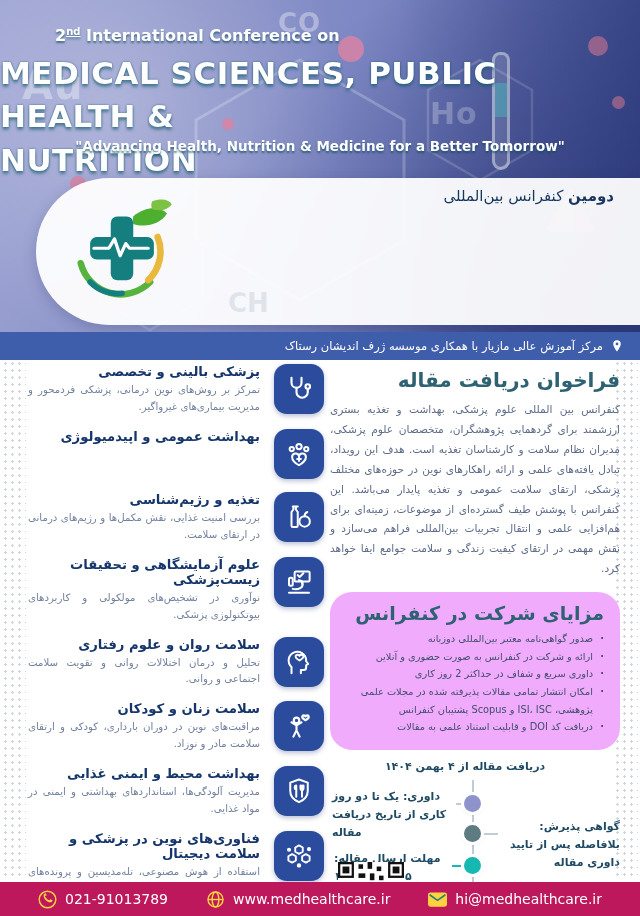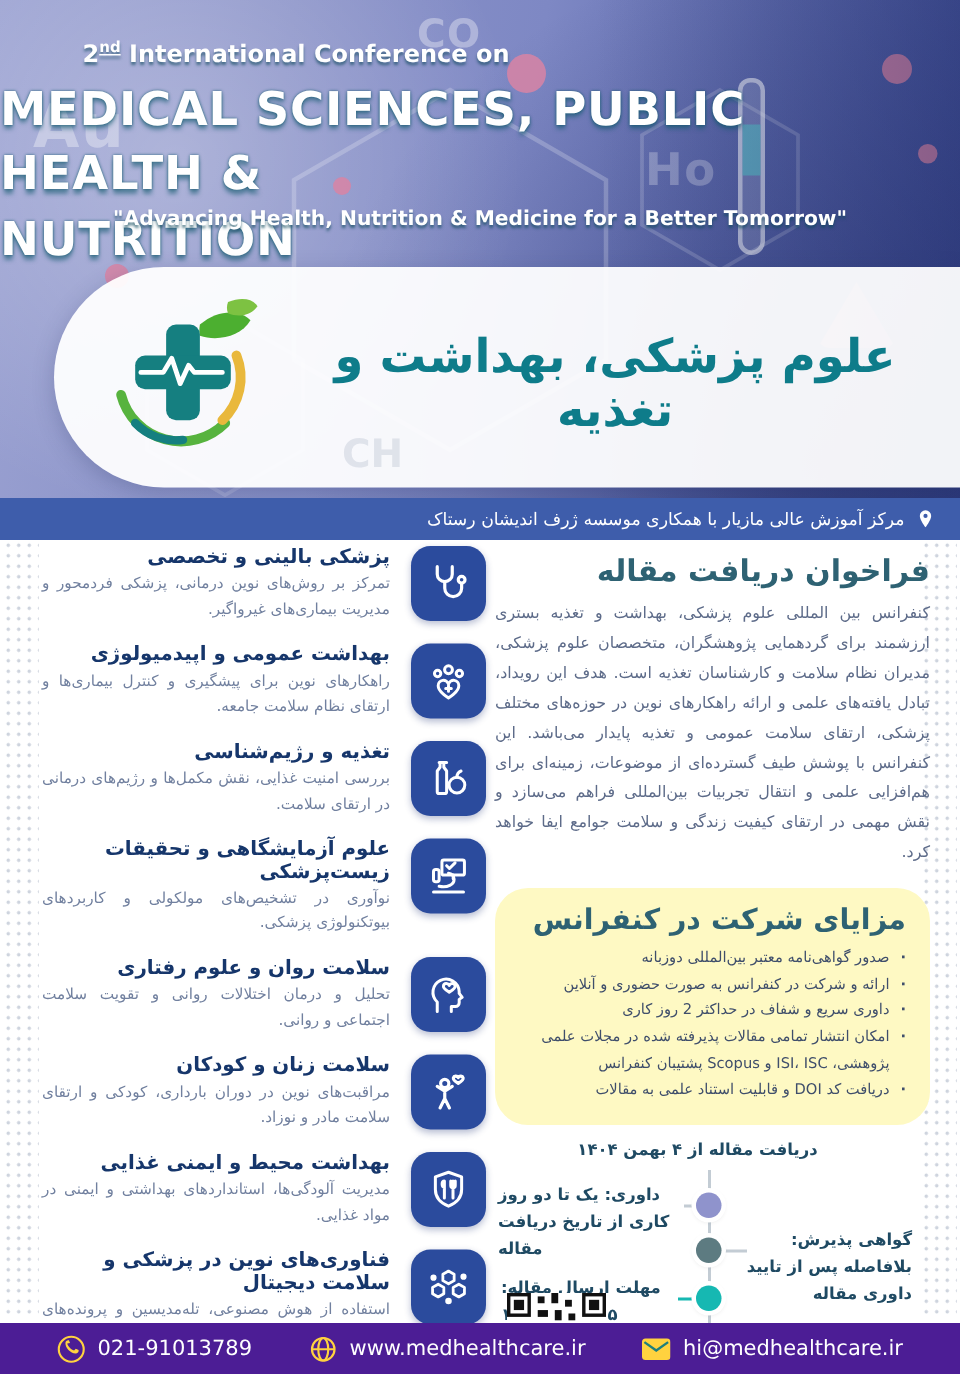--- a/index.html
+++ b/index.html
@@ -56,21 +56,21 @@
   .content { position:absolute; top:360px; left:0; width:640px; height:522px; background:#fff; }
   .dots-band { position:absolute; top:0; height:516px; width:24px;
       background-image:radial-gradient(circle, #c9cfda 1.1px, transparent 1.4px);
       background-size:7px 7px; opacity:.9; }
   .dots-left { left:2px; } .dots-right { right:2px; }
 
   
   .col-right { position:absolute; left:330px; top:8px; width:290px; direction:rtl; }
   .sec-heading { font-size:20px; font-weight:bold; color:#2e6273; text-align:right; }
   .cfp-body { margin-top:8px; font-size:10.6px; line-height:1.88; color:#5d6b89; text-align:justify; }
-  .benefits { margin-top:13px; background:#fef9c3; border-radius:22px; padding:10px 16px 14px; }
+  .benefits { margin-top:13px; background:#f0abfc; border-radius:22px; padding:10px 16px 14px; }
   .benefits .sec-heading { font-size:19px; }
   .benefits ul { list-style:none; margin-top:6px; }
   .benefits li { position:relative; padding-right:11px; font-size:9.8px; color:#3f4e6b; line-height:1.8; font-weight:500;}
   .benefits li::before { content:"·"; position:absolute; right:0; top:0; font-weight:bold; color:#3f4e6b; }
 
   
   .timeline { position:relative; height:176px; margin-top:8px; direction:rtl; }
   .tl-line { position:absolute; left:142px; top:22px; width:2px; height:118px; background:#c3ccd4; }
   .tl-dot { position:absolute; width:17px; height:17px; border-radius:50%;
       box-shadow:0 0 0 3px #fff, 0 1px 4px rgba(0,0,0,.3); }
@@ -81,21 +81,21 @@
   
   .col-left { position:absolute; left:28px; top:4px; width:296px; direction:rtl;
       display:flex; flex-direction:column; gap:13px; }
   .topic { display:flex; gap:14px; align-items:flex-start; }
   .topic-icon { flex:0 0 50px; width:50px; height:50px; border-radius:13px; background:#2b4b9d;
       display:flex; align-items:center; justify-content:center; box-shadow:0 2px 5px rgba(20,40,110,.3); }
   .topic-title { font-size:13.2px; font-weight:bold; color:#16366b; margin-bottom:3px; text-align:right; }
   .topic-desc { font-size:10.2px; color:#71809f; line-height:1.66; text-align:justify; }
 
   
-  .footer { position:absolute; top:882px; left:0; width:640px; height:34px; background:#4c1d95;
+  .footer { position:absolute; top:882px; left:0; width:640px; height:34px; background:#be185d;
       display:flex; align-items:center; justify-content:space-between; padding:0 38px; }
   .footer-item { display:flex; align-items:center; gap:8px; color:#fff; font-size:14px; font-weight:500; }
 </style>
 </head>
 <body>
 
 <div class="poster">
 
   <div class="header">
     <svg class="hex-layer" width="640" height="360" viewBox="0 0 640 360">
@@ -127,21 +127,21 @@
       <svg class="conf-logo" width="120" height="120" viewBox="0 0 128 128">
         <path d="M20 76a44 44 0 0 0 74 20" fill="none" stroke="#57b33e" stroke-width="7" stroke-linecap="round"></path>
         <path d="M92 94a42 42 0 0 0 10-46" fill="none" stroke="#e9b83c" stroke-width="7" stroke-linecap="round"></path>
         <path d="M30 96a40 40 0 0 0 34 12" fill="none" stroke="#157f80" stroke-width="6" stroke-linecap="round"></path>
         <path d="M76 26c14-12 30-10 36-3-7 12-24 15-36 11-.5-3-.5-5 0-8z" fill="#4caf30"></path>
         <path d="M96 10c10-4 18-2 21 3-5 7-14 8-21 5-1-3-1-5 0-8z" fill="#7dc242"></path>
         <rect x="52" y="26" width="24" height="68" rx="7" fill="#157f80"></rect>
         <rect x="30" y="48" width="68" height="24" rx="7" fill="#157f80"></rect>
         <polyline points="34,60 50,60 56,50 62,68 68,55 72,60 92,60" fill="none" stroke="#fff" stroke-width="3.4" stroke-linecap="round" stroke-linejoin="round"></polyline>
       </svg>
-      <div class="banner-title">علوم پزشکی، بهداشت و تغذیه</div>
+      <div class="banner-kicker"><b>دومین</b><span> کنفرانس بین‌المللی</span></div>
     </div>
     <span class="decor-ch">CH</span>
   </div>
 
   <div class="location-bar">
     <svg width="14" height="14" viewBox="0 0 24 24">
       <path d="M12 2a6.5 6.5 0 0 1 6.5 6.5C18.5 13 12 21.5 12 21.5S5.5 13 5.5 8.5A6.5 6.5 0 0 1 12 2z" fill="#fff"></path>
       <circle cx="12" cy="8.5" r="2.4" fill="#3e5dab"></circle>
     </svg>
     <span>مرکز آموزش عالی مازیار با همکاری موسسه ژرف اندیشان رستاک</span>
@@ -167,21 +167,21 @@
       </div>
 
       <div class="timeline">
         <div class="tl-line"></div>
         <div class="tl-text" style="right:60px;top:0;width:190px;text-align:center">دریافت مقاله از ۴ بهمن ۱۴۰۴</div>
         <div class="tl-stub" style="left:126px;top:45px;width:18px"></div>
         <div class="tl-dot" style="left:134px;top:37px;background:#8f93cc"></div>
         <div class="tl-text" style="right:170px;top:30px;width:118px;text-align:left">داوری: یک تا دو روز کاری از تاریخ دریافت مقاله</div>
         <div class="tl-stub" style="left:150px;top:75px;width:18px"></div>
         <div class="tl-dot" style="left:134px;top:67px;background:#5d7b81"></div>
-        <div class="tl-text" style="right:12px;top:60px;width:116px;text-align:right">گواهی پذیرش: بلافاصله پس از تایید داوری مقاله</div>
+        <div class="tl-text" style="right:0;top:60px;width:116px;text-align:right">گواهی پذیرش: بلافاصله پس از تایید داوری مقاله</div>
         <div class="tl-stub" style="left:122px;top:107px;width:22px;background:#16b8b2"></div>
         <div class="tl-dot" style="left:134px;top:99px;background:#16b8b2"></div>
         <div class="tl-text" style="right:172px;top:92px;width:114px;text-align:left">مهلت ارسال مقاله: ۱۵ خرداد ۱۴۰۵</div>
         <div class="tl-text" style="right:78px;top:134px;width:170px;text-align:center">تاریخ برگزاری: ۲۲ خرداد ۱۴۰۵</div>
 
         <svg class="qr" viewBox="0 0 29 29">
           <rect width="29" height="29" fill="#fff"></rect>
           <g fill="#111">
             <rect x="0" y="0" width="7" height="7"></rect>
               <rect x="22" y="0" width="7" height="7"></rect>
@@ -258,21 +258,20 @@
           <svg width="30" height="30" viewBox="0 0 24 24" fill="none" stroke="#fff" stroke-width="1.6" stroke-linecap="round" stroke-linejoin="round">
             <circle cx="12" cy="6" r="2.1"></circle>
               <circle cx="6.2" cy="8" r="1.7"></circle>
               <circle cx="17.8" cy="8" r="1.7"></circle>
             <path d="M12 21s-5.5-3.2-5.5-6.5a2.8 2.8 0 0 1 5.5-.8 2.8 2.8 0 0 1 5.5.8C17.5 17.8 12 21 12 21z"></path>
             <path d="M12 14.5v3M10.5 16h3"></path>
           </svg>
         </div>
         <div>
             <div class="topic-title">بهداشت عمومی و اپیدمیولوژی</div>
-             <div class="topic-desc">راهکارهای نوین برای پیشگیری و کنترل بیماری‌ها و ارتقای نظام سلامت جامعه.</div>
           </div>
       </div>
 
       <div class="topic">
         <div class="topic-icon">
           <svg width="30" height="30" viewBox="0 0 24 24" fill="none" stroke="#fff" stroke-width="1.6" stroke-linecap="round" stroke-linejoin="round">
             <path d="M7 3.5h4M7.5 3.5v2.5L6 8v11a1 1 0 0 0 1 1h3a1 1 0 0 0 1-1V8l-1.5-2V3.5"></path>
             <circle cx="16.5" cy="15.5" r="4.2"></circle>
               <path d="M16.5 11.3c0-1.6 1-2.8 2.2-3.3"></path>
           </svg>

